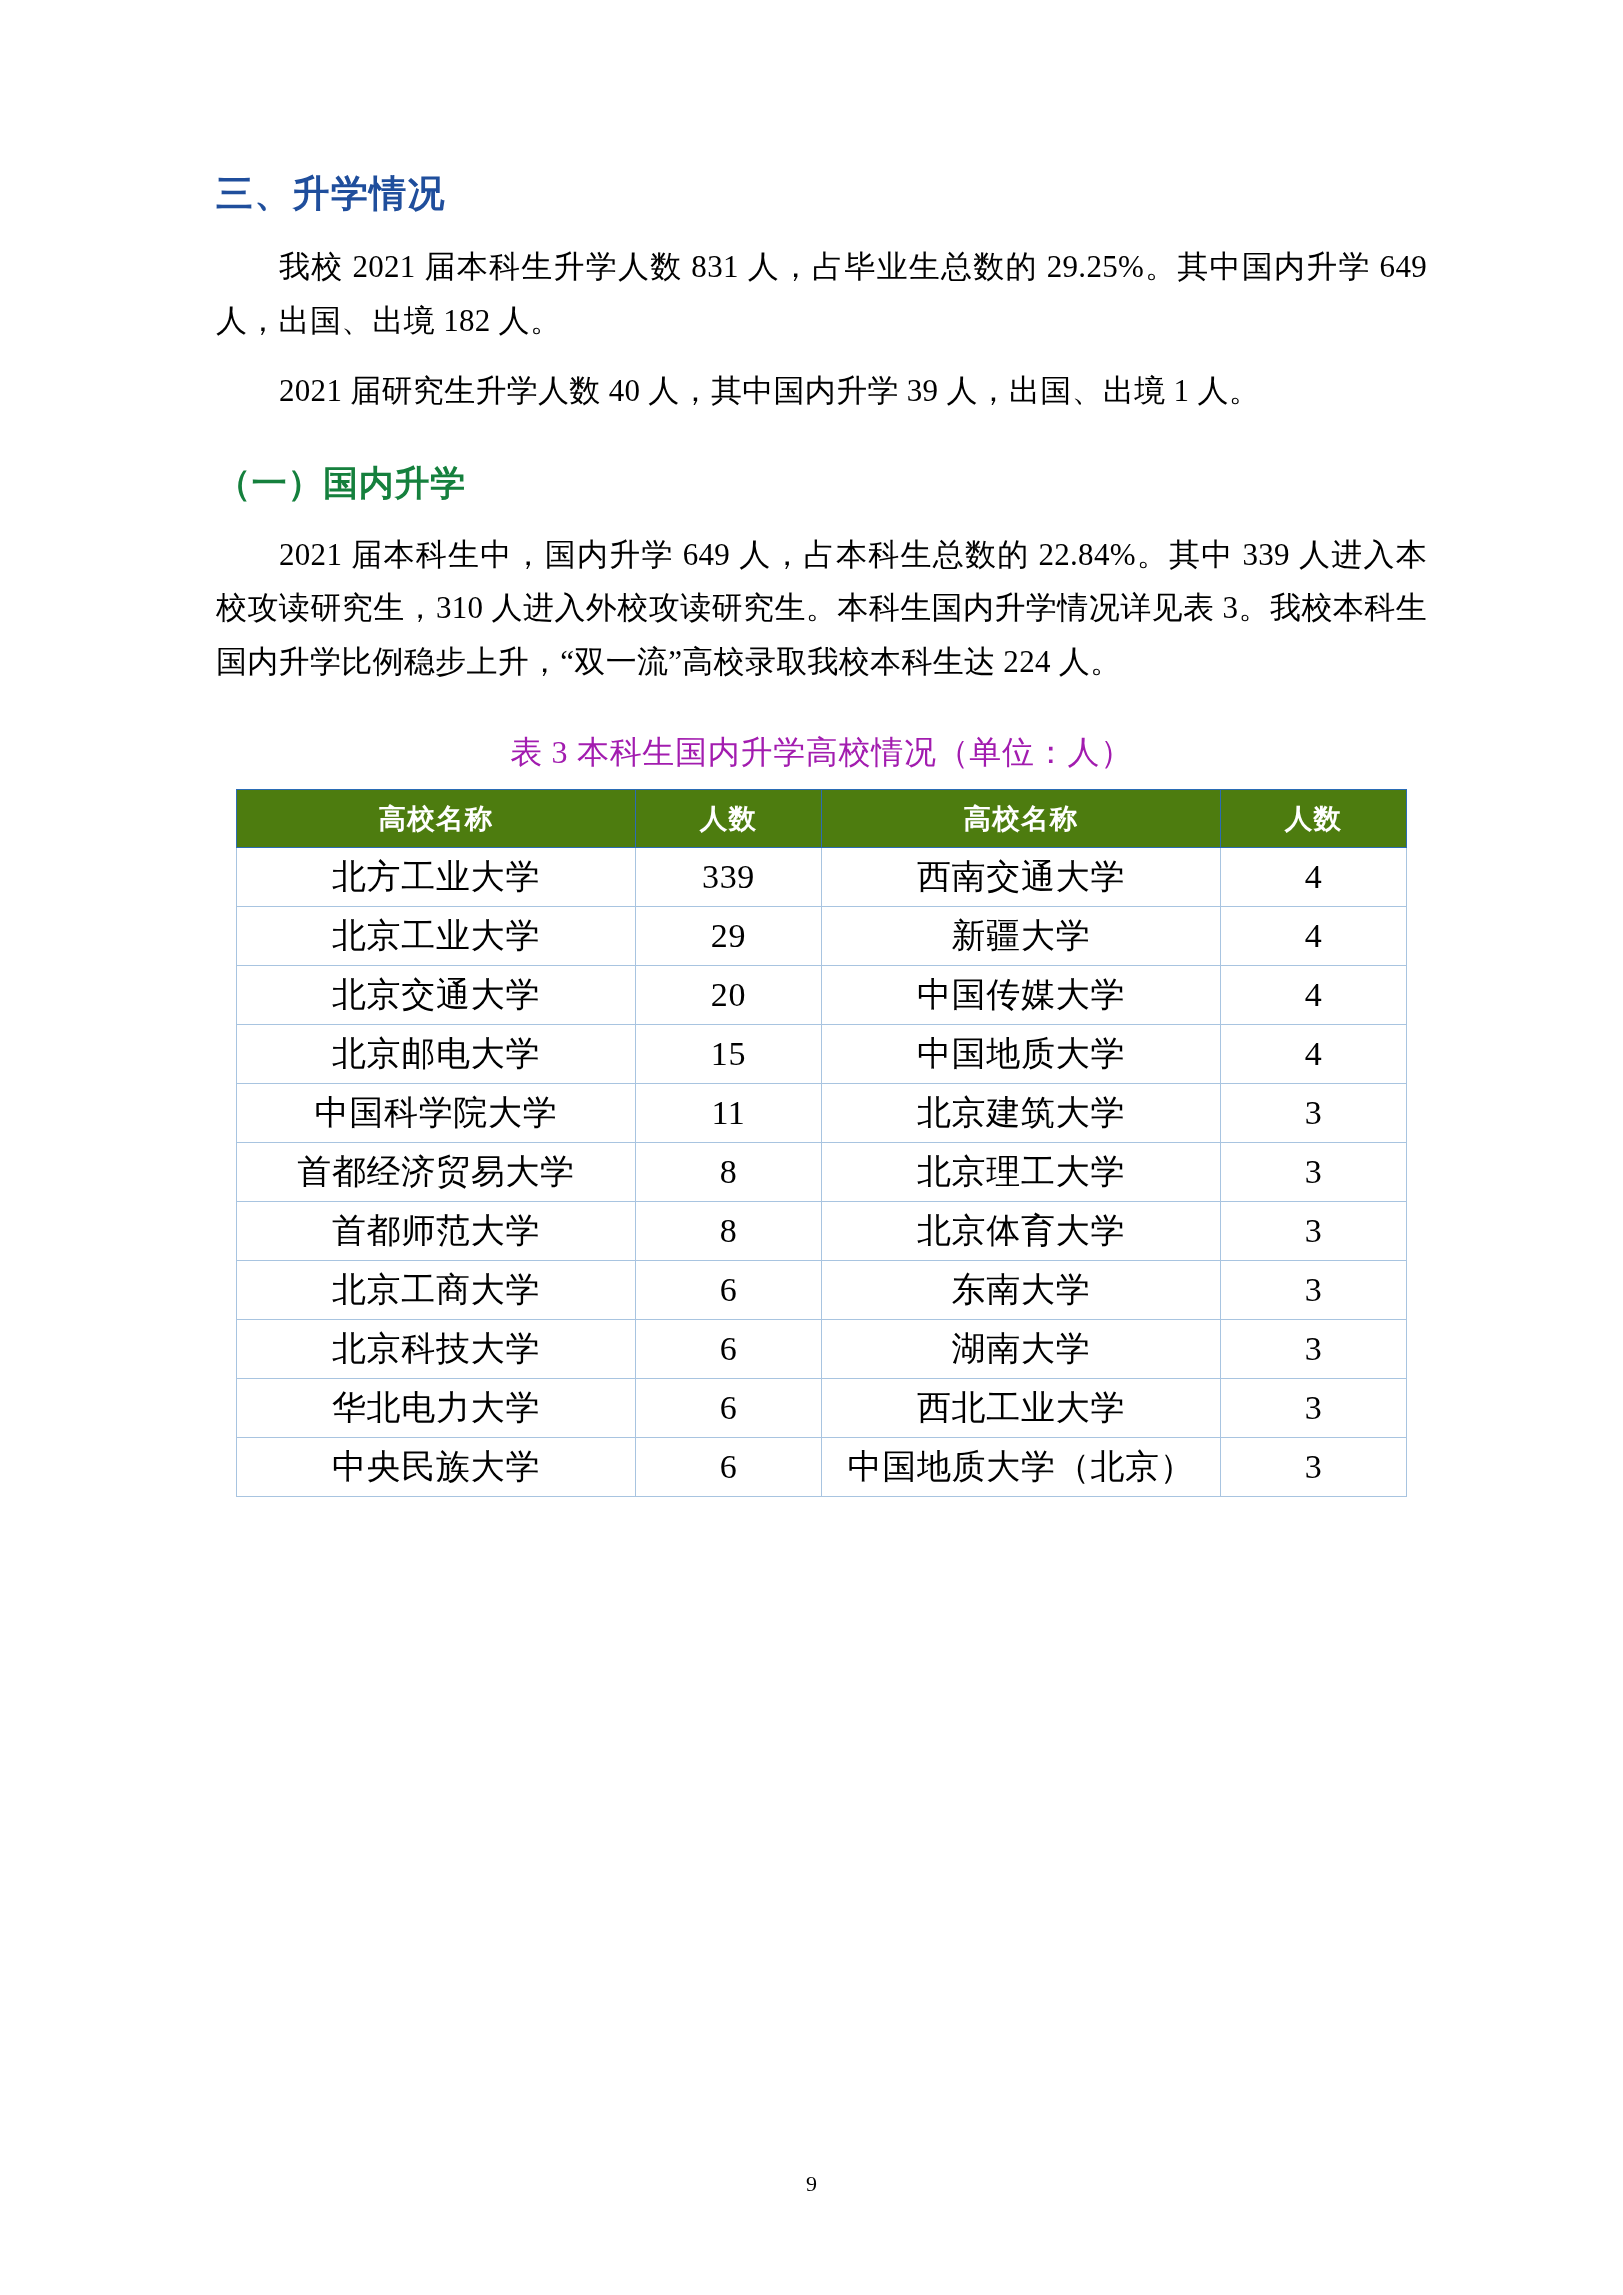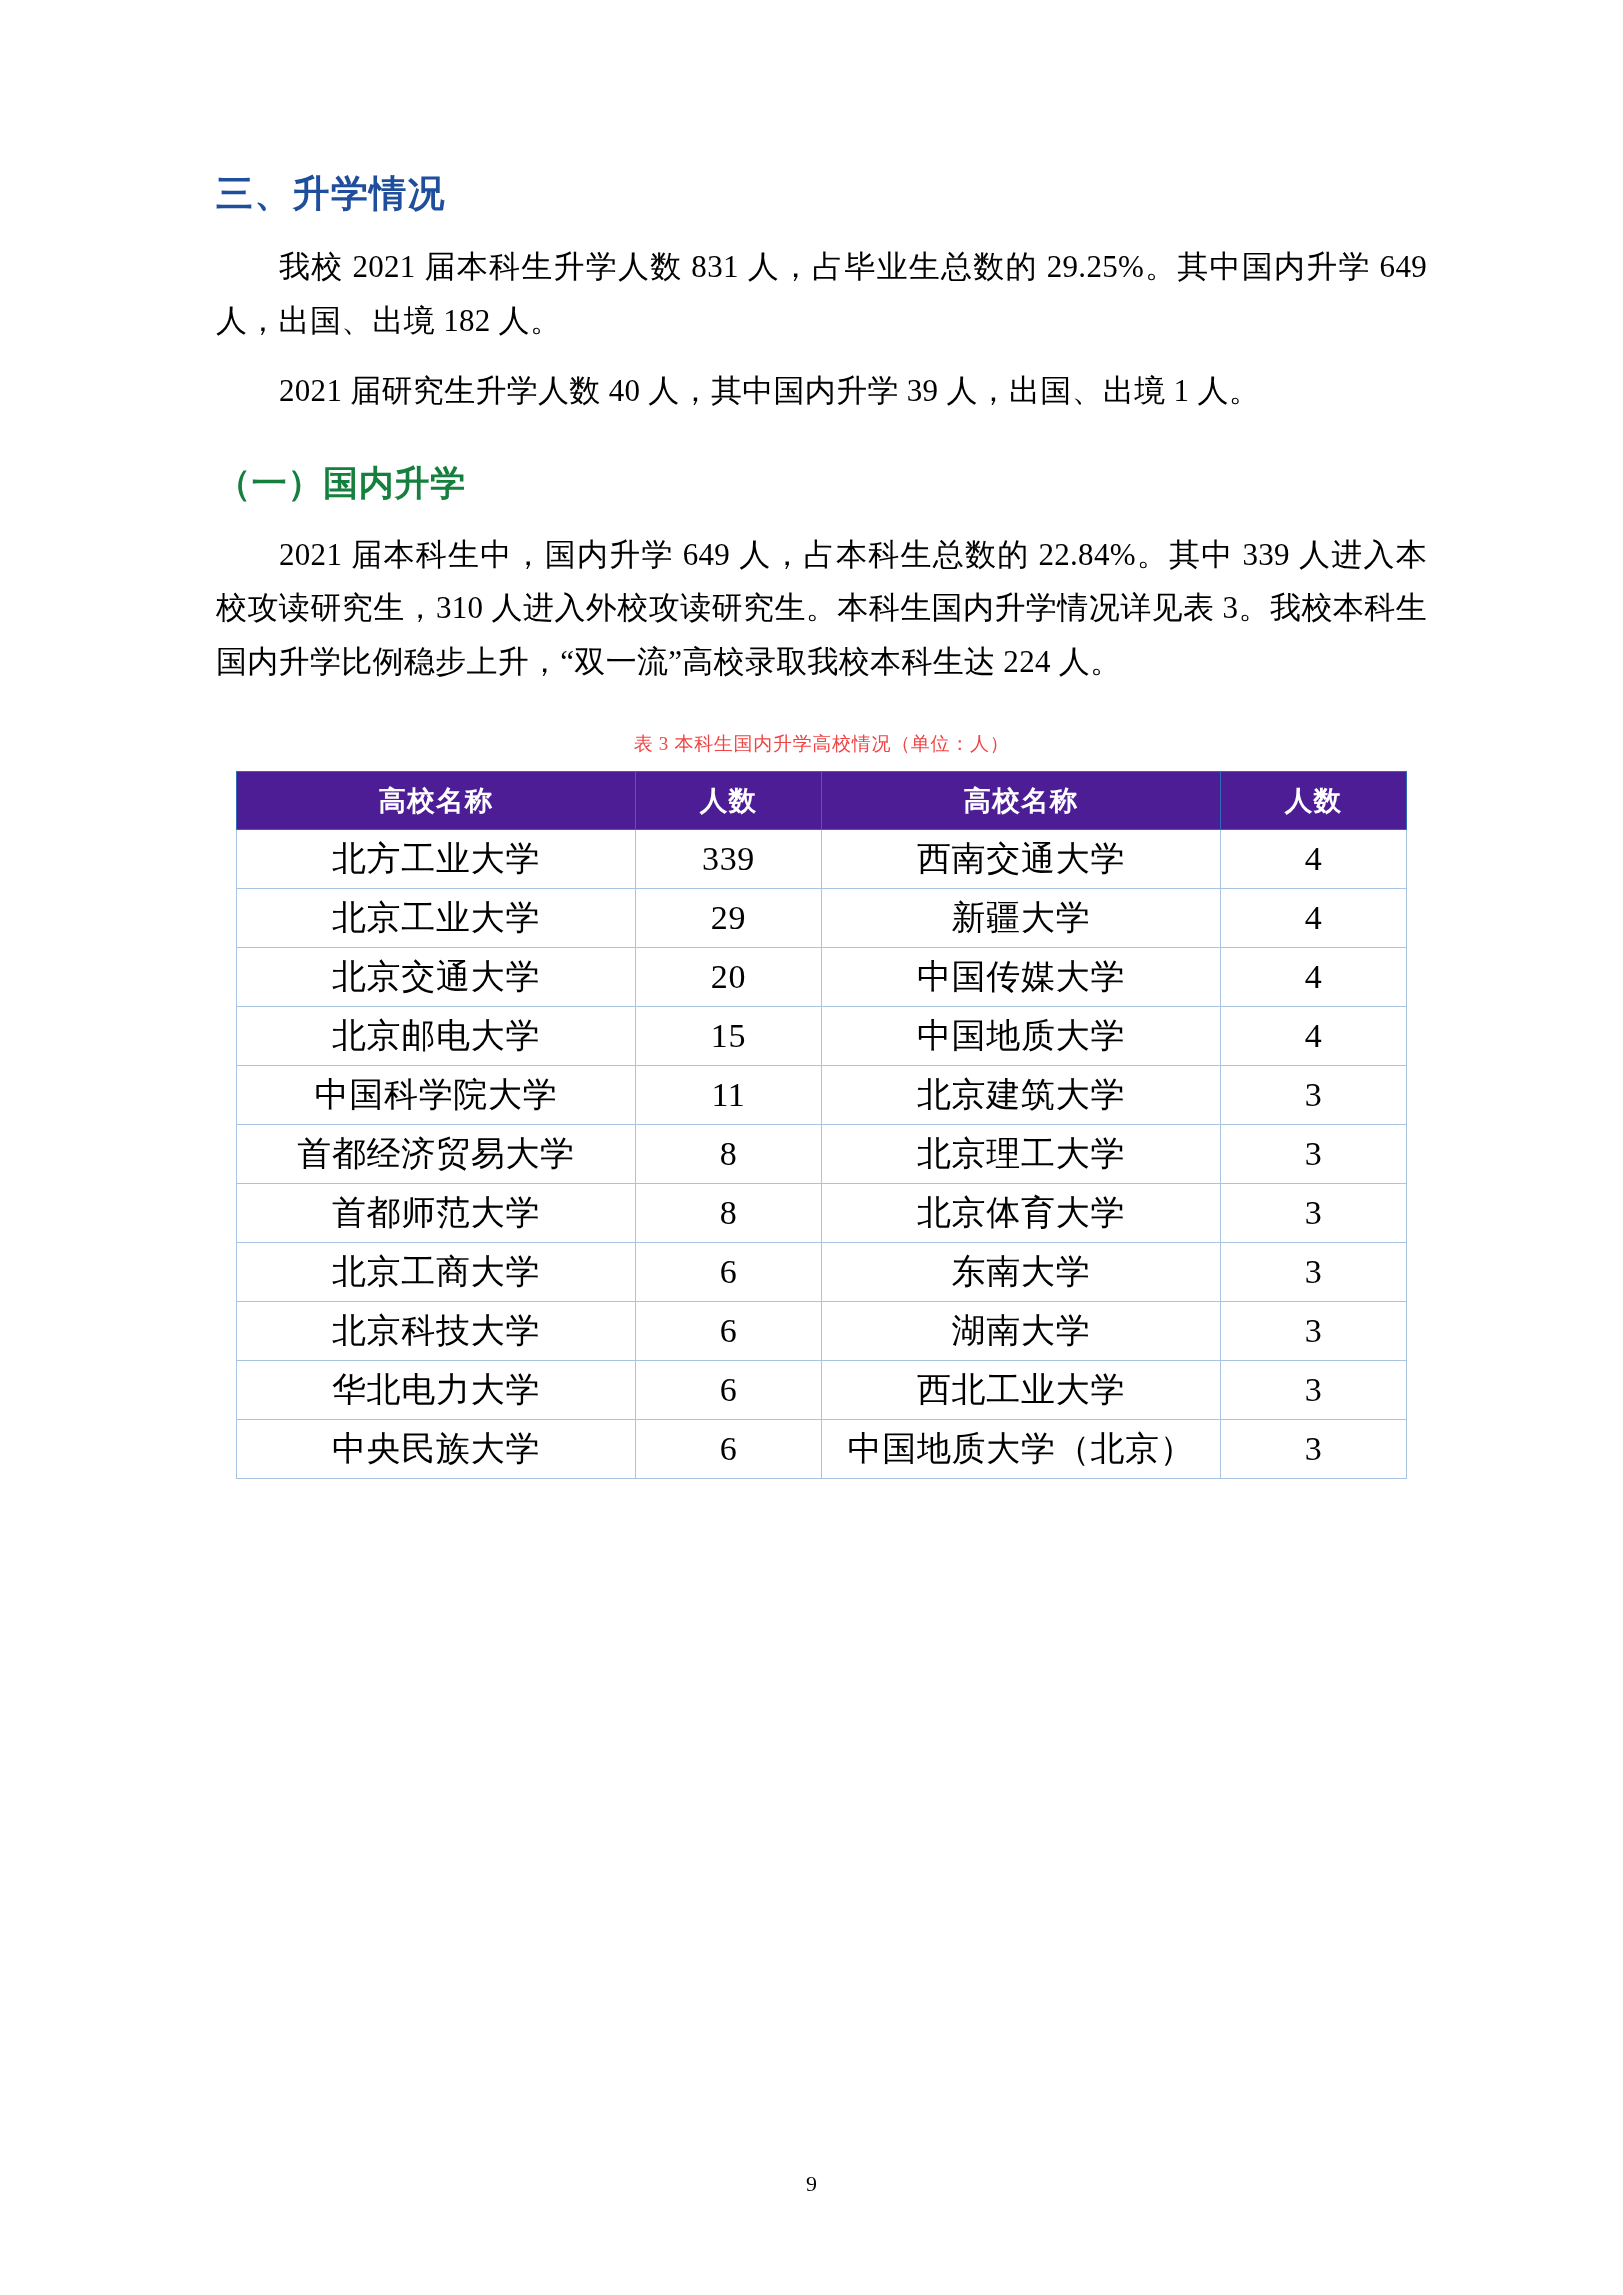--- a/index.html
+++ b/index.html
@@ -45,34 +45,34 @@
     font-size: 31px;
     line-height: 1.72;
     margin: 17px 0 0 0;
     text-align: justify;
     text-justify: inter-ideograph;
     text-indent: 63px;
     letter-spacing: 0.3px;
   }
   .table-caption {
     text-align: center;
-    color: #ef4444;
-    font-size: 19px;
+    color: #a21caf;
+    font-size: 32px;
     margin: 43px 0 14.4px 0;
     letter-spacing: 0.7px;
     font-family: "Liberation Serif", "DejaVu Serif", serif;
   }
   table.data-table {
     border-collapse: collapse;
     width: 1171px;
     margin: 0 auto;
     table-layout: fixed;
   }
   table.data-table th {
-    background: #4c1d95;
+    background: #4d7c0f;
     color: #ffffff;
     font-weight: bold;
     font-size: 27.5px;
     height: 55px;
     border: 1.3px solid #2B6CB5;
     text-align: center;
     letter-spacing: 1.3px;
   }
   table.data-table td {
     border: 1.3px solid #A8C4E0;

